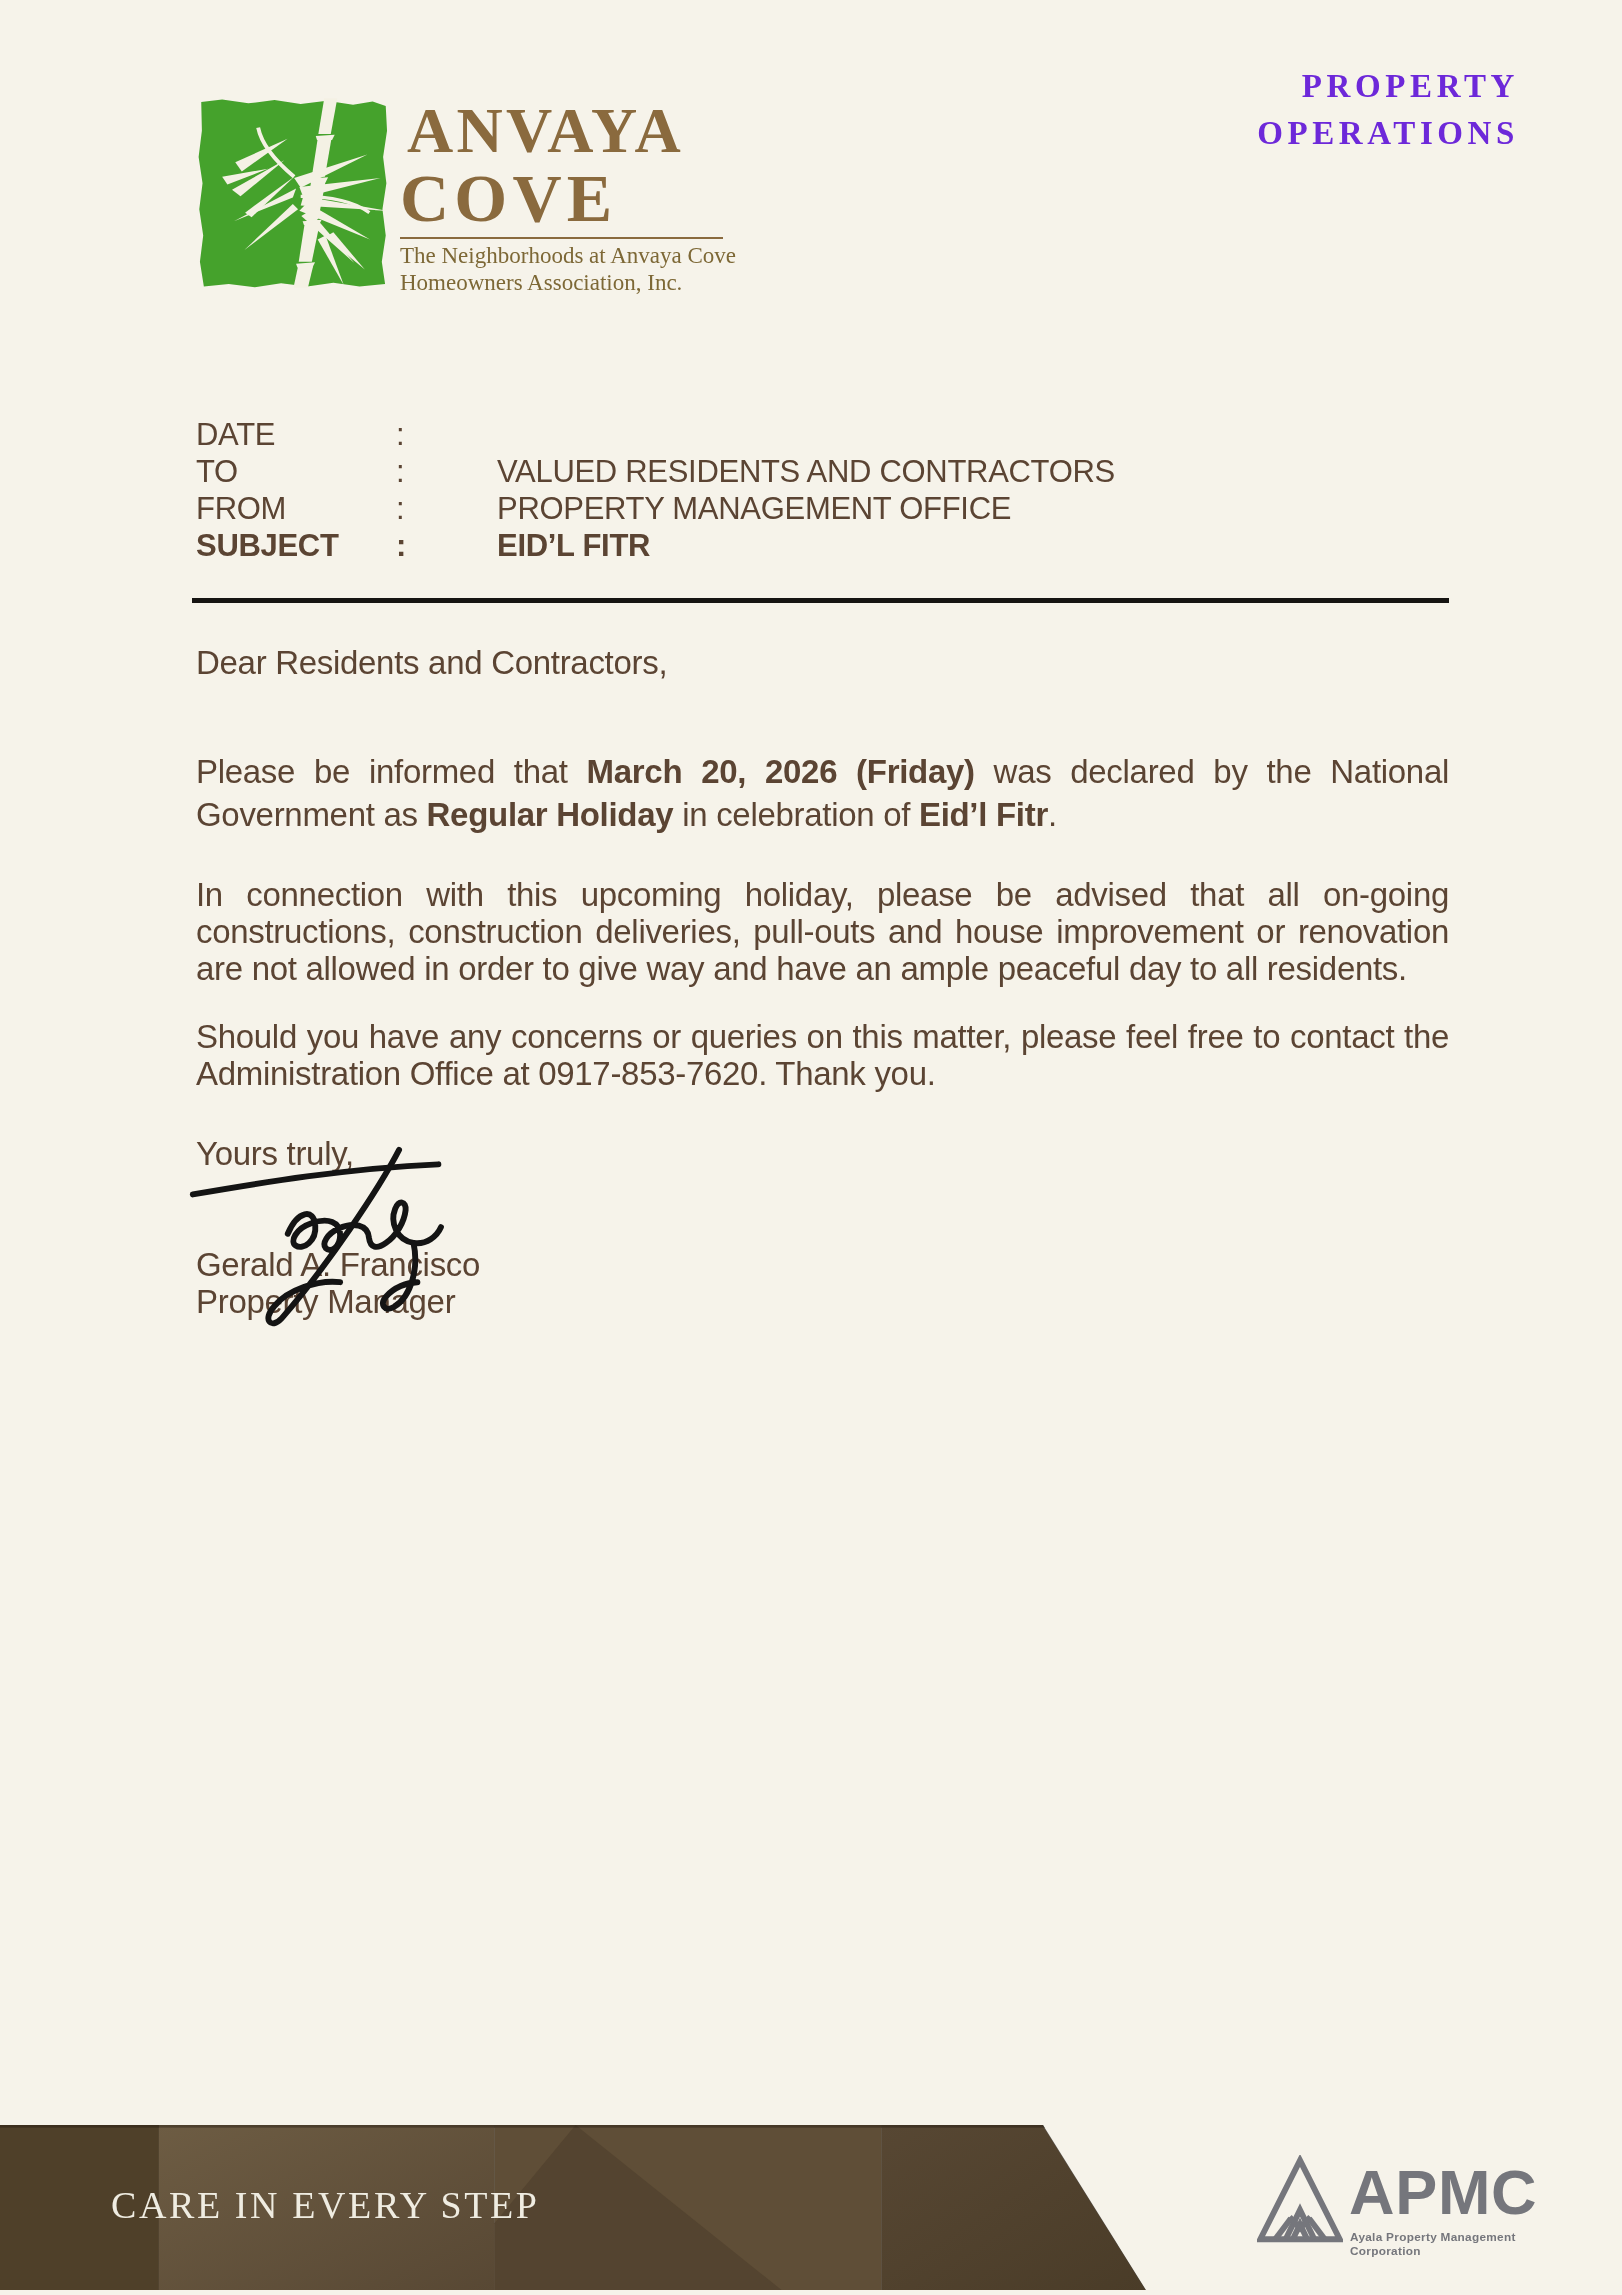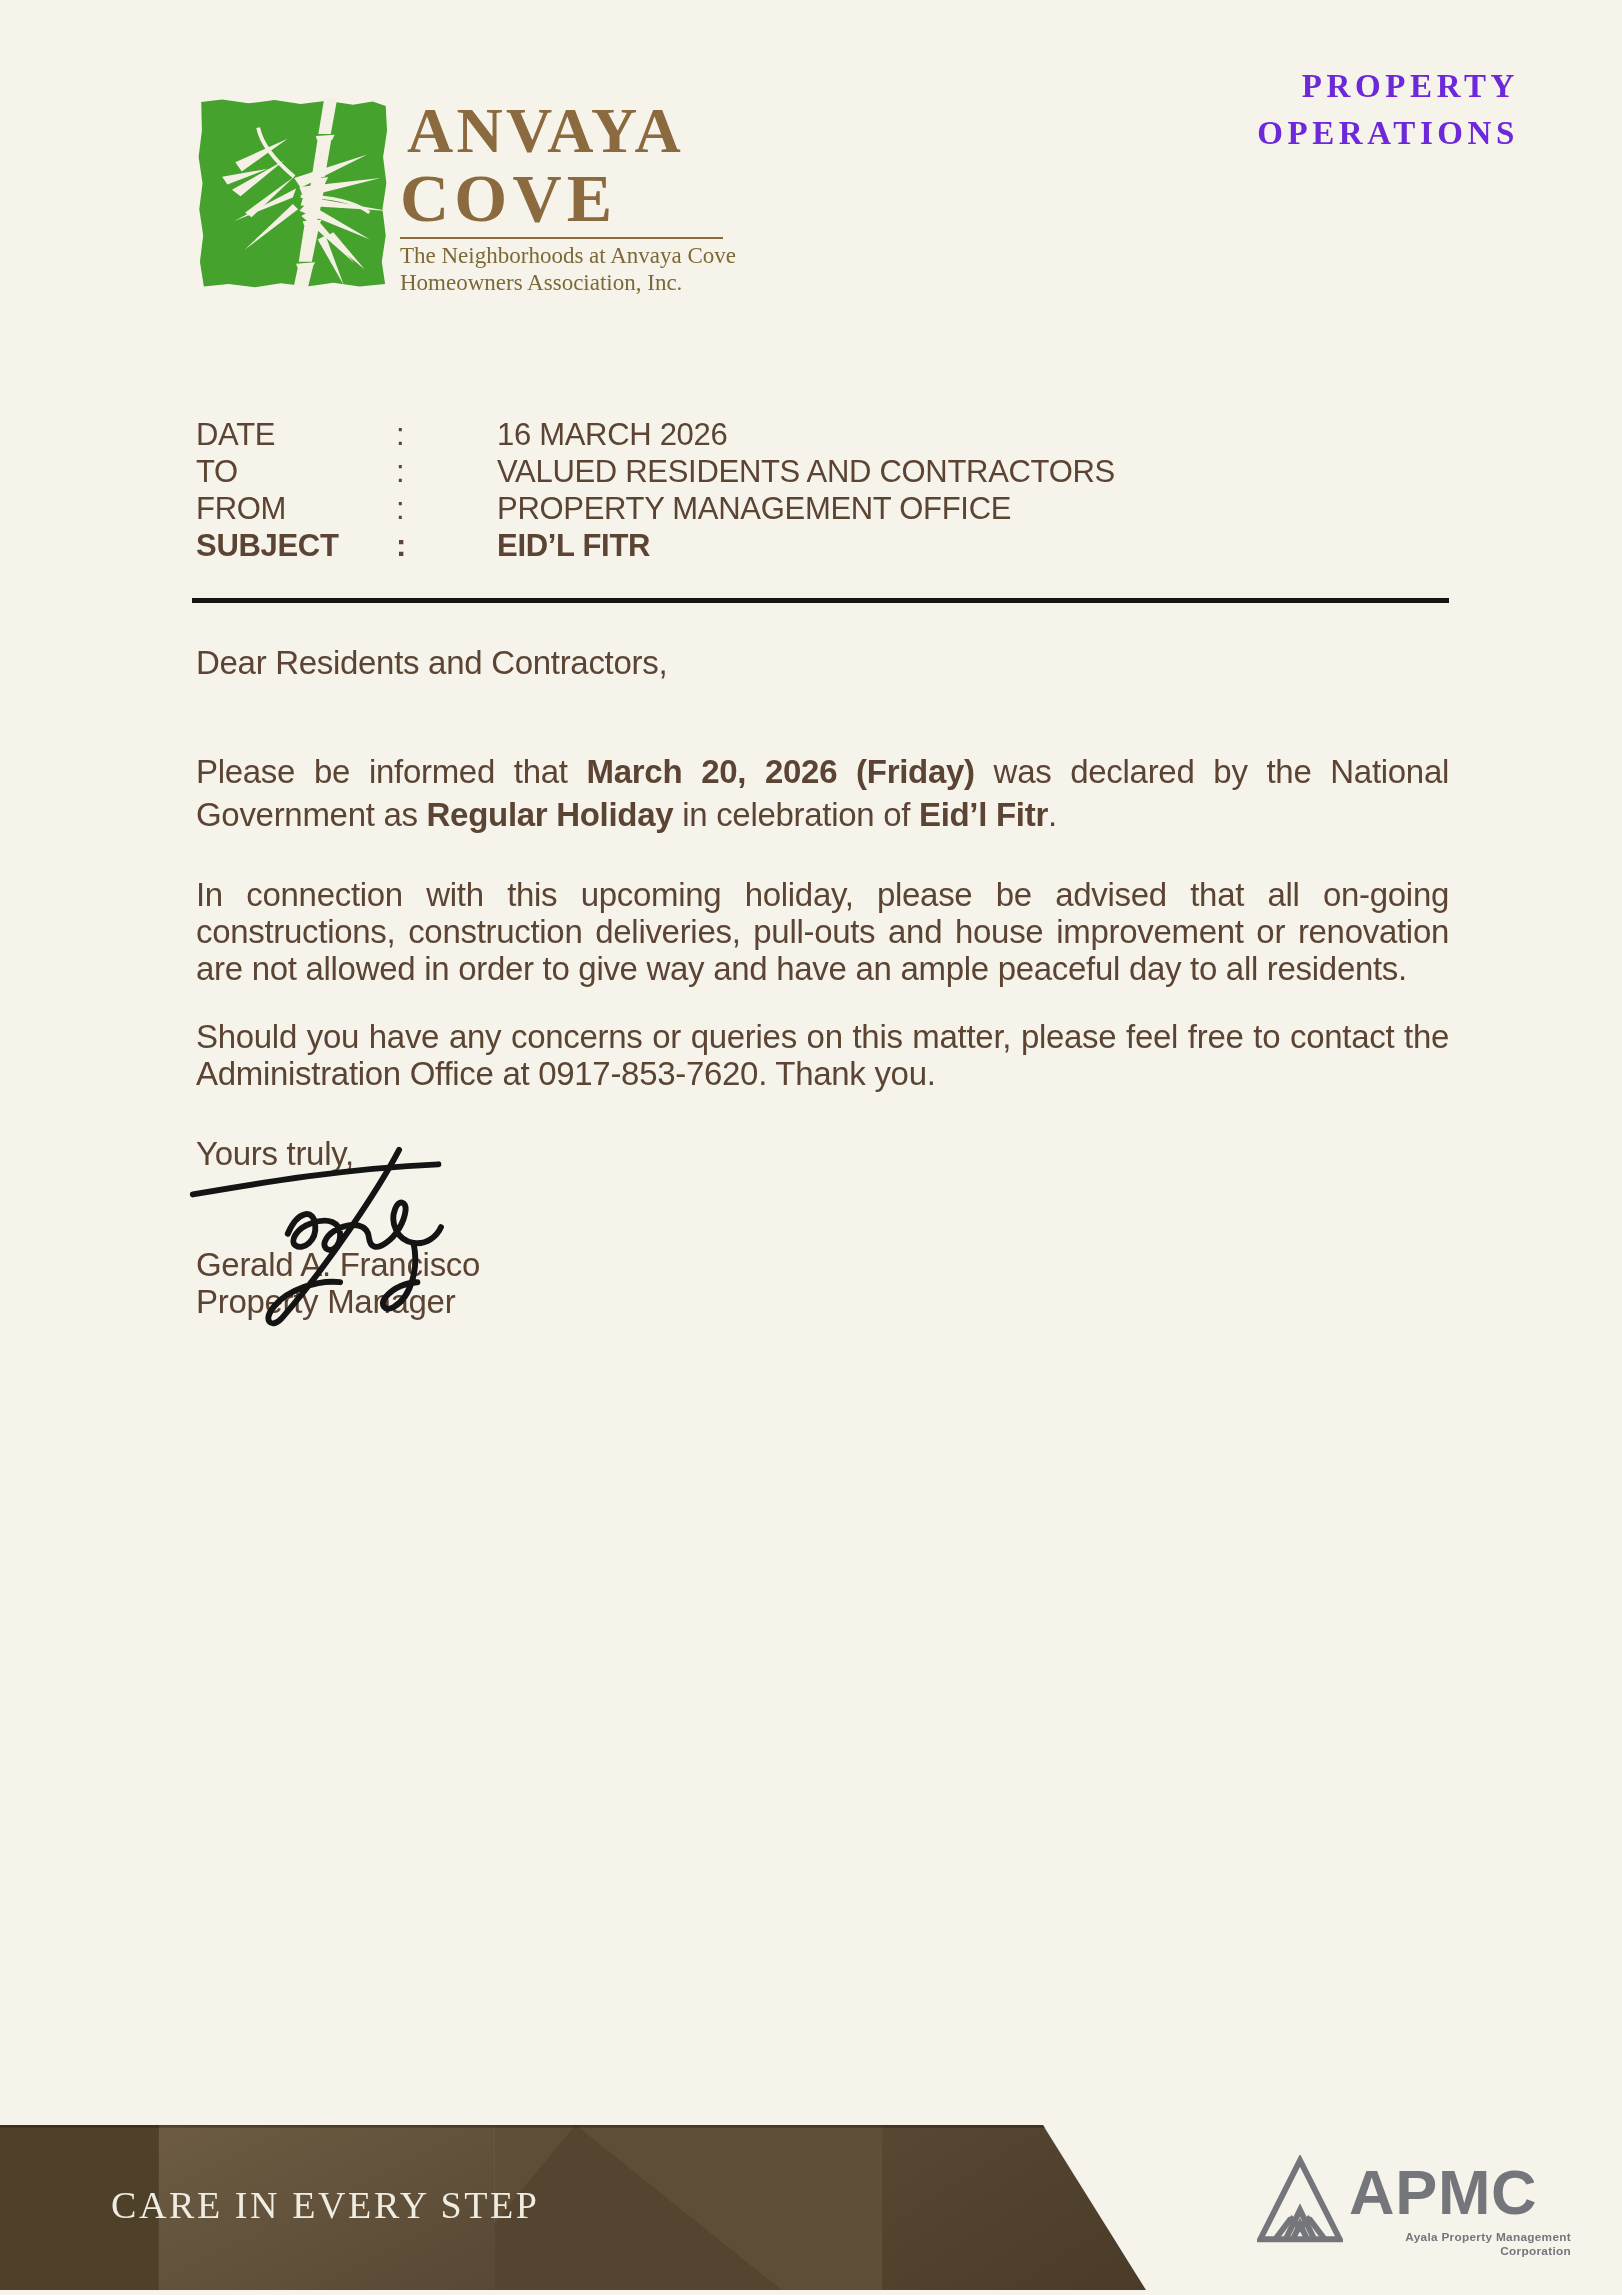--- a/index.html
+++ b/index.html
@@ -49,21 +49,21 @@
                clip-path:polygon(0 0,1043px 0,1146px 100%,0 100%);}
   .footer-band::before{content:"";position:absolute;left:0;top:0;width:100%;height:2.6px;
                background:rgba(30,24,14,.4);}
   .slogan{left:111px;top:61px;font-family:"Liberation Serif",serif;font-size:38px;
           letter-spacing:2.6px;color:#efece1;line-height:39px;}
   .apmc{left:1257px;top:2155px;width:314px;height:95px;color:#75767c;}
   .apmc-mark{position:absolute;left:0;top:0;width:86px;height:89px;}
   .apmc-word{position:absolute;left:92px;top:5.2px;font-size:63px;font-weight:700;
              letter-spacing:0.7px;line-height:65px;color:#75767c;}
   .apmc-tag{position:absolute;left:93px;top:75px;font-size:11.8px;font-weight:700;
-            letter-spacing:0.3px;color:#75767c;text-align:right;}
+            letter-spacing:0.3px;color:#75767c;}
 </style>
 </head>
 <body>
 
 <div class="page">
 
   <svg class="abs logo-green" viewBox="0 0 295 290">
     <polygon fill="#45a22c" points="8,6 40,2 80,8 120,3 160,9 200,4 240,10 270,5 290,12 292,50 286,90 291,130 285,170 290,210 284,250 289,284 250,288 210,282 170,288 130,283 90,289 50,284 12,288 6,250 11,210 5,170 10,130 4,90 9,50"></polygon>
 
     <g fill="#f4f1e4">
@@ -105,21 +105,20 @@
   <div class="abs dept">
     <div>PROPERTY</div>
     <div>OPERATIONS</div>
   </div>
 
 
   <div class="abs meta">
     <div class="meta-row">
       <span class="meta-label">DATE</span>
       <span class="meta-colon">:</span>
-      <span class="meta-value">16 MARCH 2026</span>
     </div>
     <div class="meta-row">
       <span class="meta-label">TO</span>
       <span class="meta-colon">:</span>
       <span class="meta-value">VALUED RESIDENTS AND CONTRACTORS</span>
     </div>
     <div class="meta-row">
       <span class="meta-label">FROM</span>
       <span class="meta-colon">:</span>
       <span class="meta-value">PROPERTY MANAGEMENT OFFICE</span>

